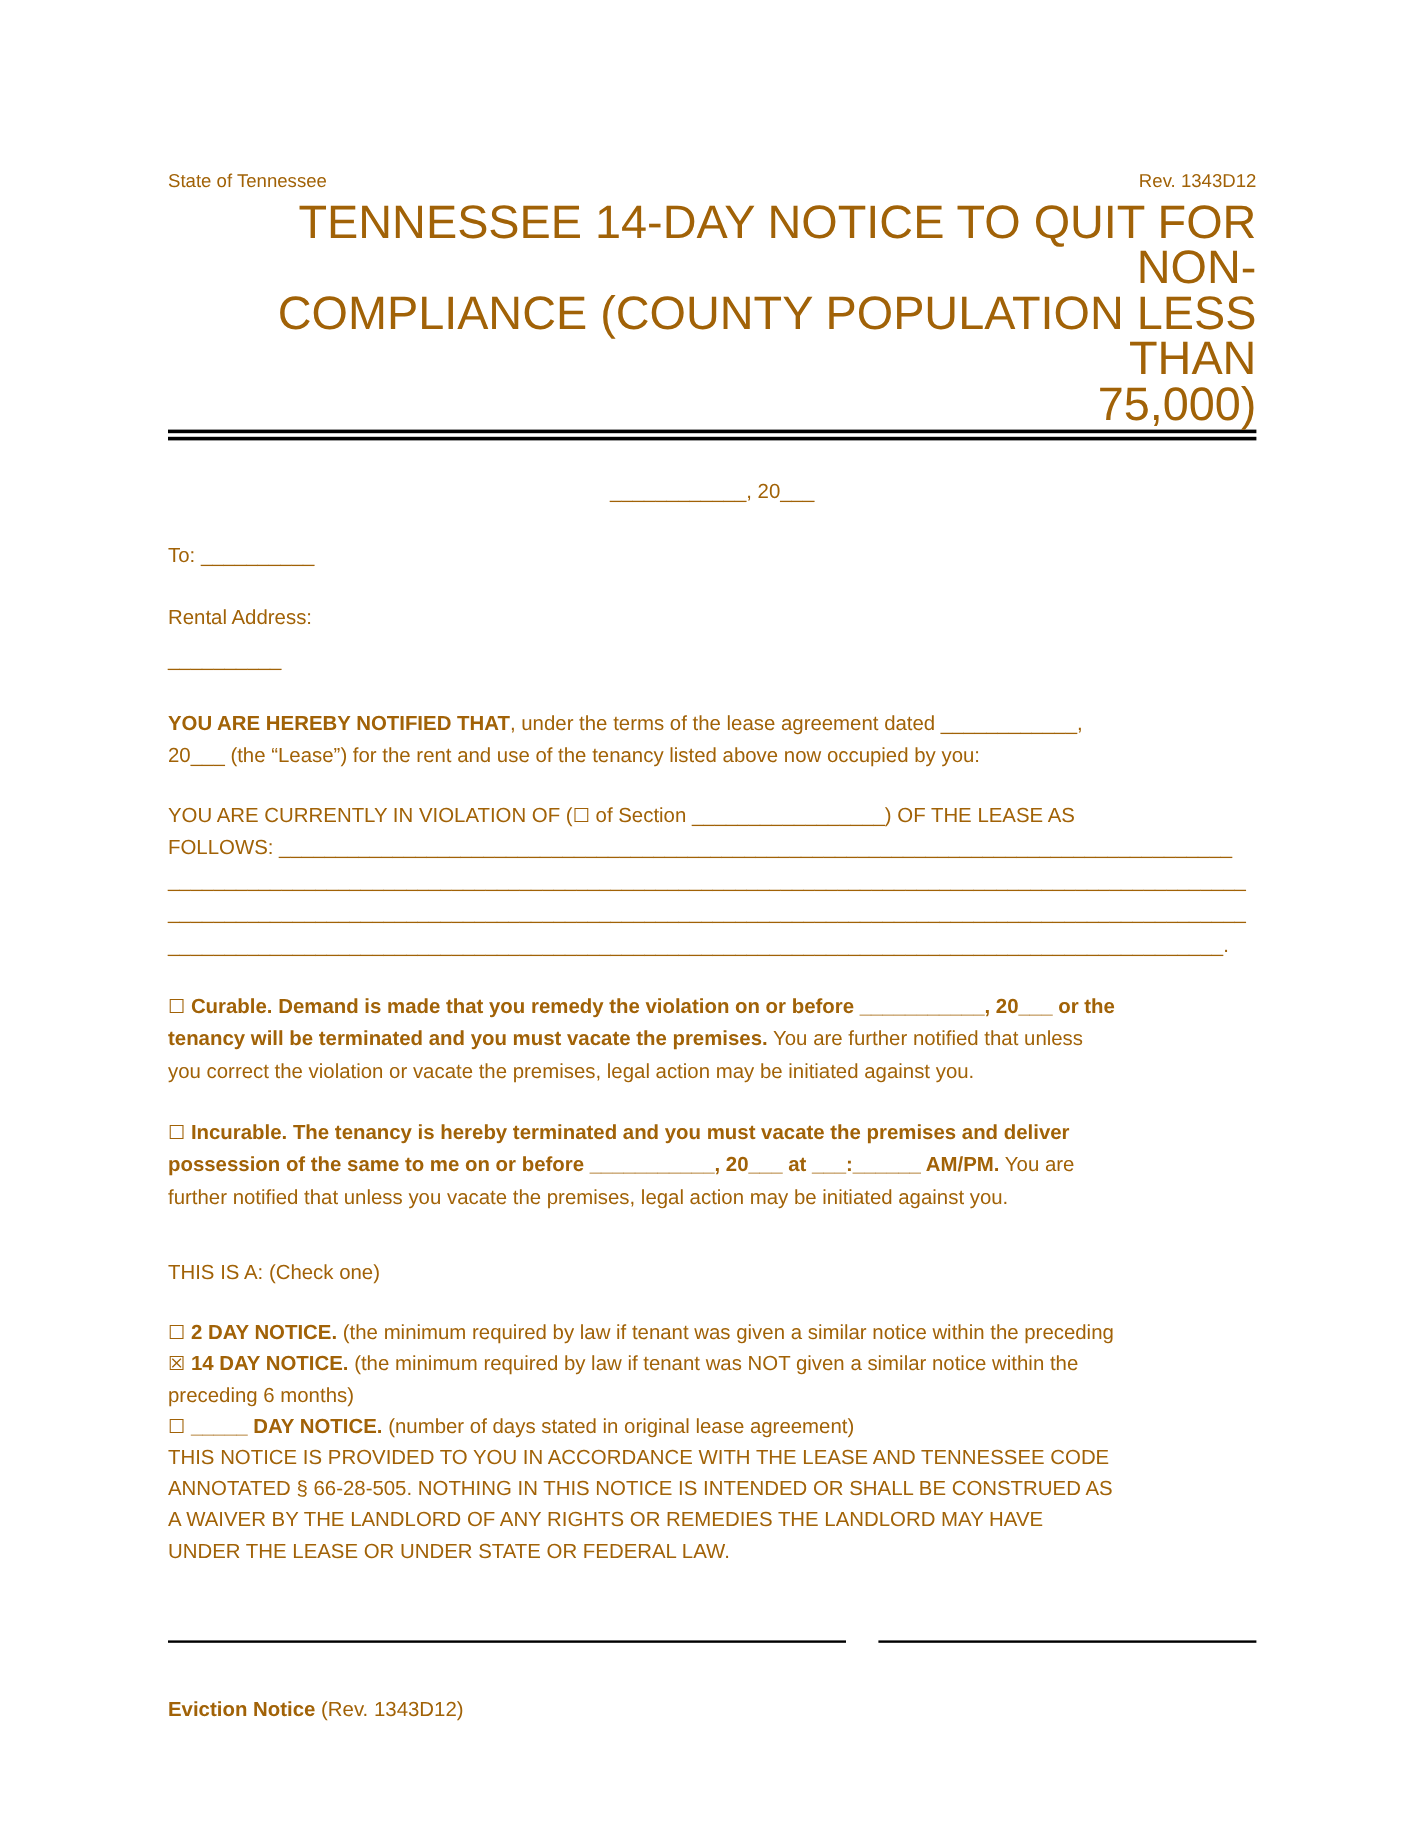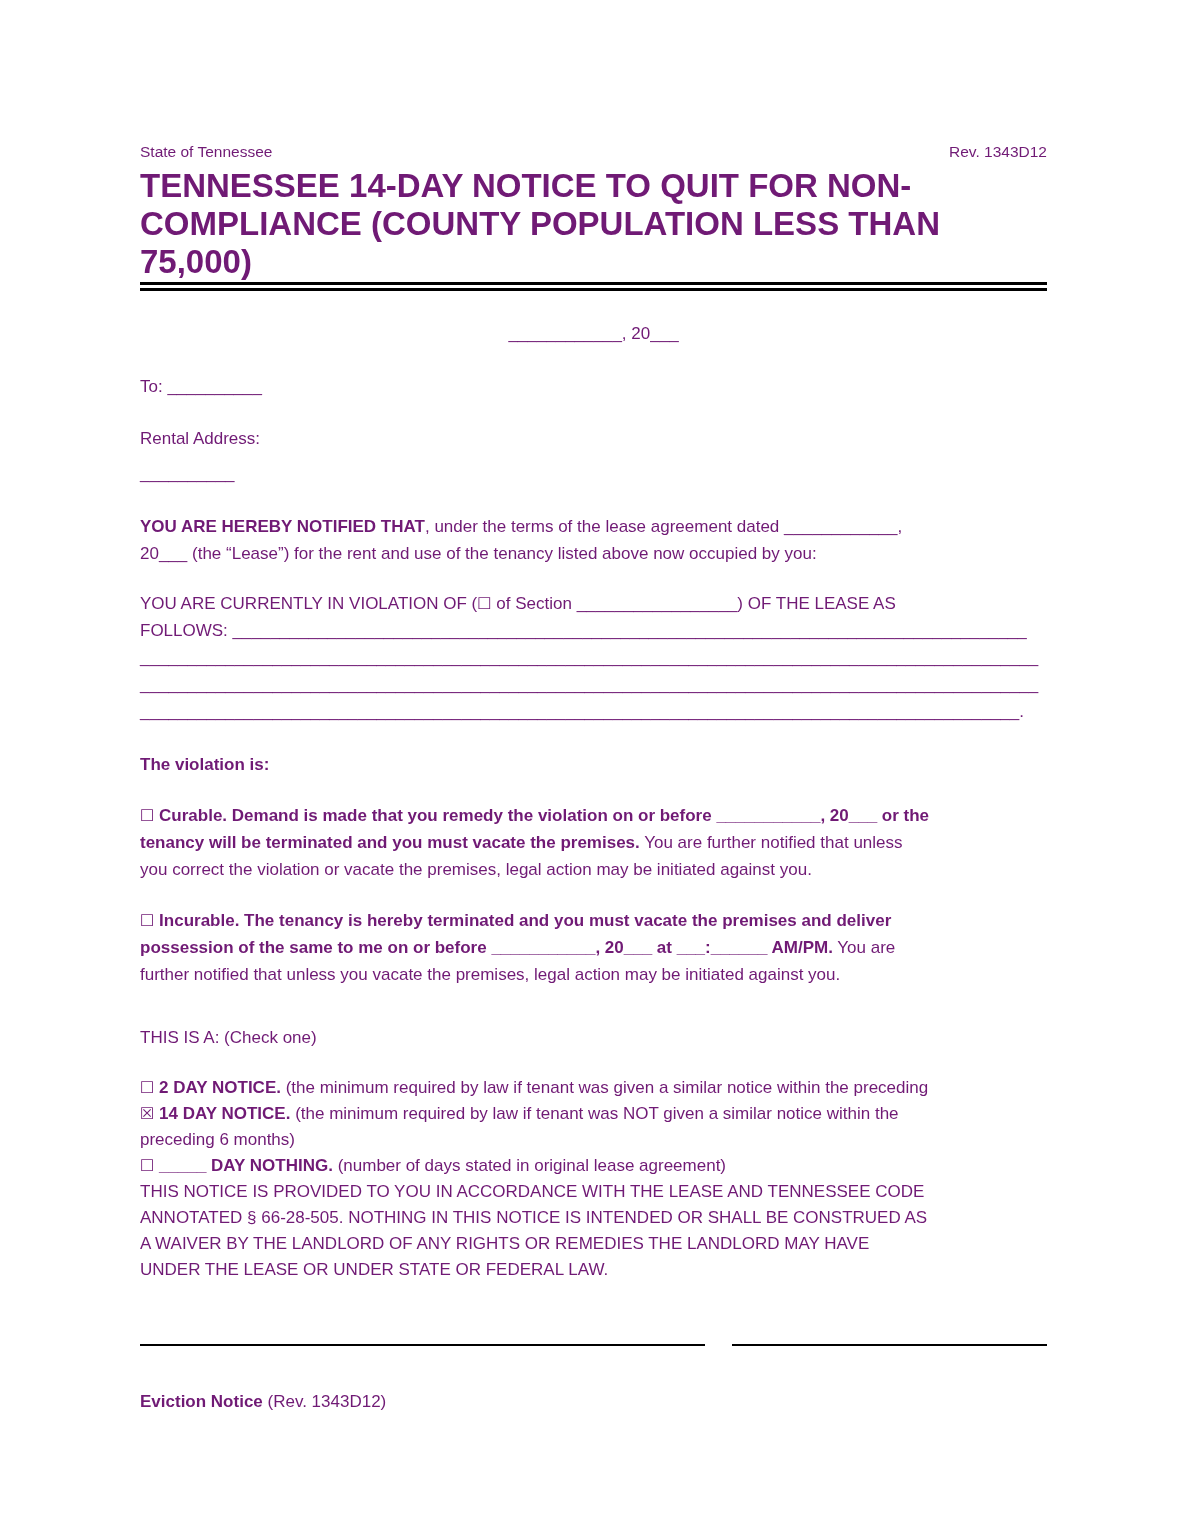--- a/index.html
+++ b/index.html
@@ -7,36 +7,36 @@
     padding: 0;
     background: #ffffff;
   }
   .page {
     position: relative;
     width: 1187px;
     height: 1536px;
     box-sizing: border-box;
     padding: 142px 140px 3px 140px;
     background: #ffffff;
-    color: #701a75;
+    color: #a16207;
     font-family: "Liberation Sans", sans-serif;
     overflow: hidden;
   }
   .hdr {
     display: flex;
     justify-content: space-between;
     font-size: 15.5px;
     line-height: 19px;
   }
   h1 {
     margin: 6px 0 0 0;
-    font-size: 33px;
+    font-size: 39px;
     line-height: 38px;
-    font-weight: 700;
-    text-align: left;
+    font-weight: 400;
+    text-align: right;
   }
   .tl { display: block; }
   .double-rule {
     margin-top: 1px;
     height: 3px;
     border-top: 3px solid #000;
     border-bottom: 3px solid #000;
   }
   p {
     margin: 0;
@@ -97,32 +97,31 @@
 
   <p class="to-line"><span>To: </span><span>__________</span></p>
 
   <p class="rental-label">Rental Address:</p>
   <p class="rental-blank">__________</p>
 
   <p class="p-notified"><span class="b">YOU ARE HEREBY NOTIFIED THAT</span><span>, under the terms of the lease agreement dated ____________,</span><span class="blk">20___ (the “Lease”) for the rent and use of the tenancy listed above now occupied by you:</span></p>
 
   <p class="p-violation"><span>YOU ARE CURRENTLY IN VIOLATION OF (</span><span class="cbx">☐</span><span> of Section _________________) OF THE LEASE AS</span><span class="blk"><span>FOLLOWS: </span><span>____________________________________________________________________________________</span></span><span class="blk">_______________________________________________________________________________________________</span><span class="blk">_______________________________________________________________________________________________</span><span class="blk">_____________________________________________________________________________________________.</span></p>
 
-  <p class="vio-head">The violation is:</p>
 
   <p class="p-curable"><span class="cbx">☐</span><span class="b"> Curable. Demand is made that you remedy the violation on or before ___________, 20___ or the</span><span class="blk"><span class="b">tenancy will be terminated and you must vacate the premises.</span><span> You are further notified that unless</span></span><span class="blk">you correct the violation or vacate the premises, legal action may be initiated against you.</span></p>
 
   <p class="p-incurable"><span class="cbx">☐</span><span class="b"> Incurable. The tenancy is hereby terminated and you must vacate the premises and deliver</span><span class="blk"><span class="b">possession of the same to me on or before ___________, 20___ at ___:______ AM/PM.</span><span> You are</span></span><span class="blk">further notified that unless you vacate the premises, legal action may be initiated against you.</span></p>
 
   <p class="check-one">THIS IS A: (Check one)</p>
 
   <div class="options">
     <p class="opt"><span class="cbx">☐</span><span class="b"> 2 DAY NOTICE.</span><span> (the minimum required by law if tenant was given a similar notice within the preceding</span></p>
     <p class="opt"><span class="cbx">☒</span><span class="b"> 14 DAY NOTICE.</span><span> (the minimum required by law if tenant was NOT given a similar notice within the</span><span class="blk">preceding 6 months)</span></p>
-    <p class="opt"><span class="cbx">☐</span><span class="b"> _____ DAY NOTHING.</span><span> (number of days stated in original lease agreement)</span></p>
+    <p class="opt"><span class="cbx">☐</span><span class="b"> _____ DAY NOTICE.</span><span> (number of days stated in original lease agreement)</span></p>
   </div>
 
   <p class="legal">
       <span class="blk">THIS NOTICE IS PROVIDED TO YOU IN ACCORDANCE WITH THE LEASE AND TENNESSEE CODE</span>
       <span class="blk">ANNOTATED § 66-28-505. NOTHING IN THIS NOTICE IS INTENDED OR SHALL BE CONSTRUED AS</span>
       <span class="blk">A WAIVER BY THE LANDLORD OF ANY RIGHTS OR REMEDIES THE LANDLORD MAY HAVE</span>
       <span class="blk">UNDER THE LEASE OR UNDER STATE OR FEDERAL LAW.</span>
     </p>
 
   <div class="sig-row">

